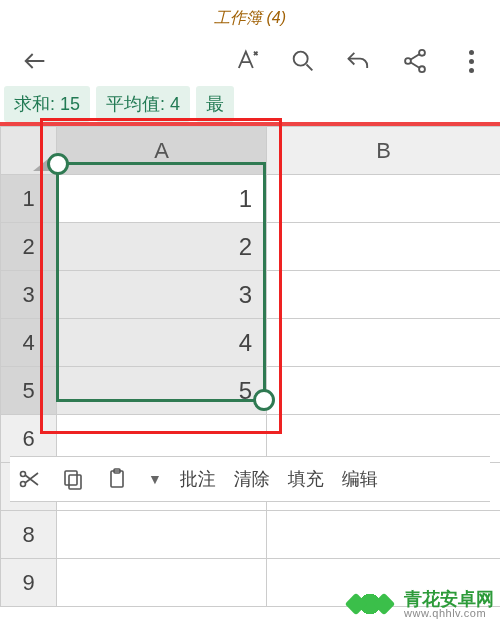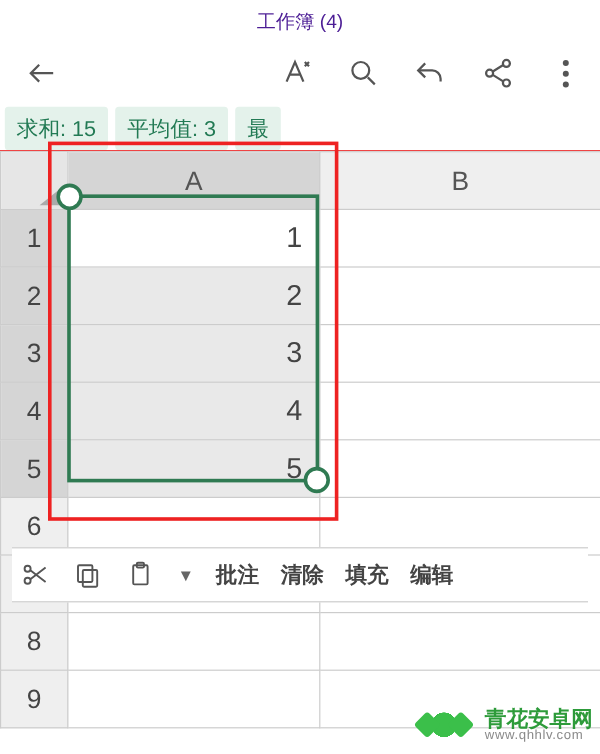--- a/index.html
+++ b/index.html
@@ -12,21 +12,22 @@
     overflow: hidden;
   }
 
   
   .title-bar {
     height: 36px;
     display: flex;
     align-items: center;
     justify-content: center;
     font-size: 16px;
-    color: #4c1d95;
+    color: #a16207;
+    font-style: italic;
   }
 
   
   .top-toolbar {
     height: 50px;
     display: flex;
     align-items: center;
     justify-content: space-between;
     padding: 0 14px 0 20px;
   }
@@ -38,21 +39,21 @@
 
   
   .stats-bar {
     height: 40px;
     display: flex;
     align-items: flex-end;
     gap: 6px;
     padding: 0 4px;
     overflow: hidden;
     white-space: nowrap;
-    border-bottom: 1px solid #ef4444;
+    border-bottom: 4px solid #ef4444;
   }
   .stat-chip {
     background: #e4f2eb;
     color: #227a54;
     font-size: 18px;
     padding: 6px 10px;
     border-radius: 3px;
     flex: 0 0 auto;
   }
 
@@ -138,21 +139,21 @@
     display:flex;
     align-items:center;
     gap:18px;
     padding:0 6px;
     font-size:18px;
     color:#444;
     z-index:5;
   }
   .ctx-toolbar .ico { width:26px; height:26px; display:flex; align-items:center; justify-content:center; }
   .ctx-toolbar .ico svg { width:24px; height:24px; stroke:#555; stroke-width:1.6; fill:none; }
-  .ctx-item { cursor:default;font-weight:bold; }
+  .ctx-item { cursor:default; }
   .chev { font-size:14px; color:#666; }
 
   
   .watermark {
     position:absolute;
     right:6px;
     bottom:6px;
     display:flex;
     align-items:center;
     gap:16px;
@@ -222,21 +223,21 @@
     <div class="dots">
       <span></span>
         <span></span>
         <span></span>
     </div>
   </div>
 </div>
 
 <div class="stats-bar">
   <div class="stat-chip">求和: 15</div>
-  <div class="stat-chip">平均值: 3</div>
+  <div class="stat-chip">平均值: 4</div>
   <div class="stat-chip">最</div>
 </div>
 
 <div class="sheet-wrap">
   <table class="sheet">
     <colgroup>
       <col style="width:56px">
       <col class="col-A">
       <col class="col-B">
     </colgroup>

